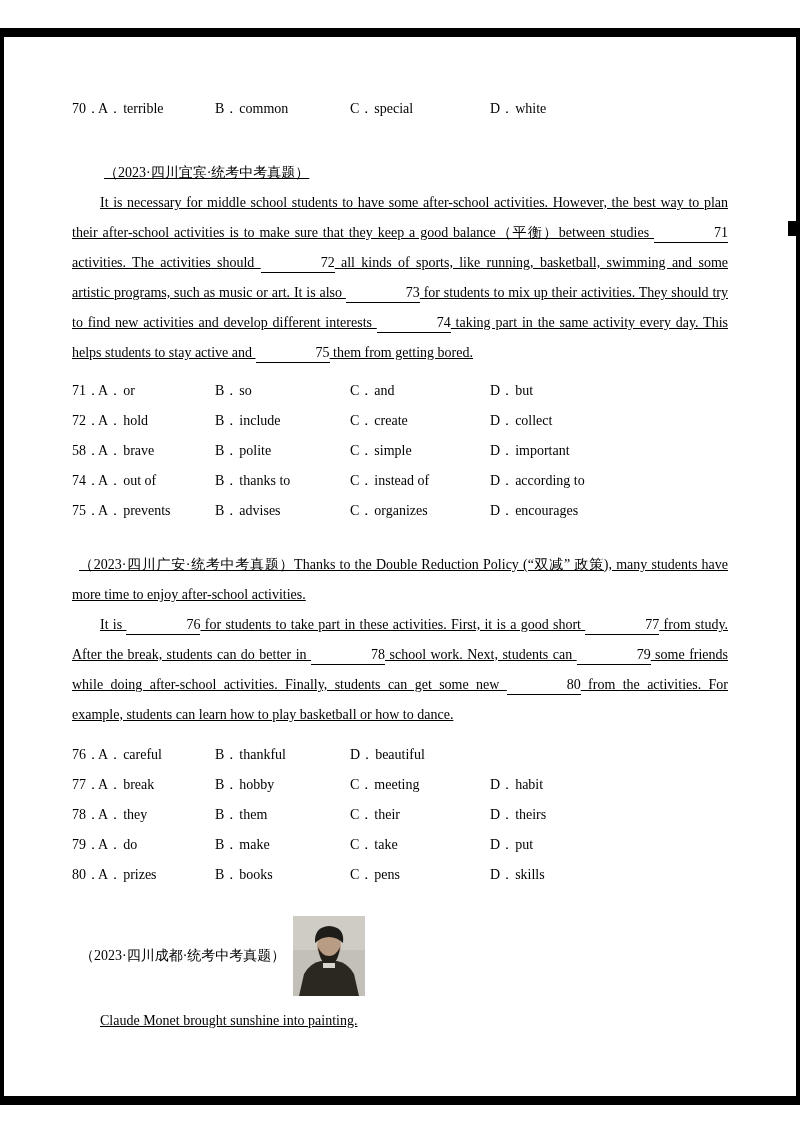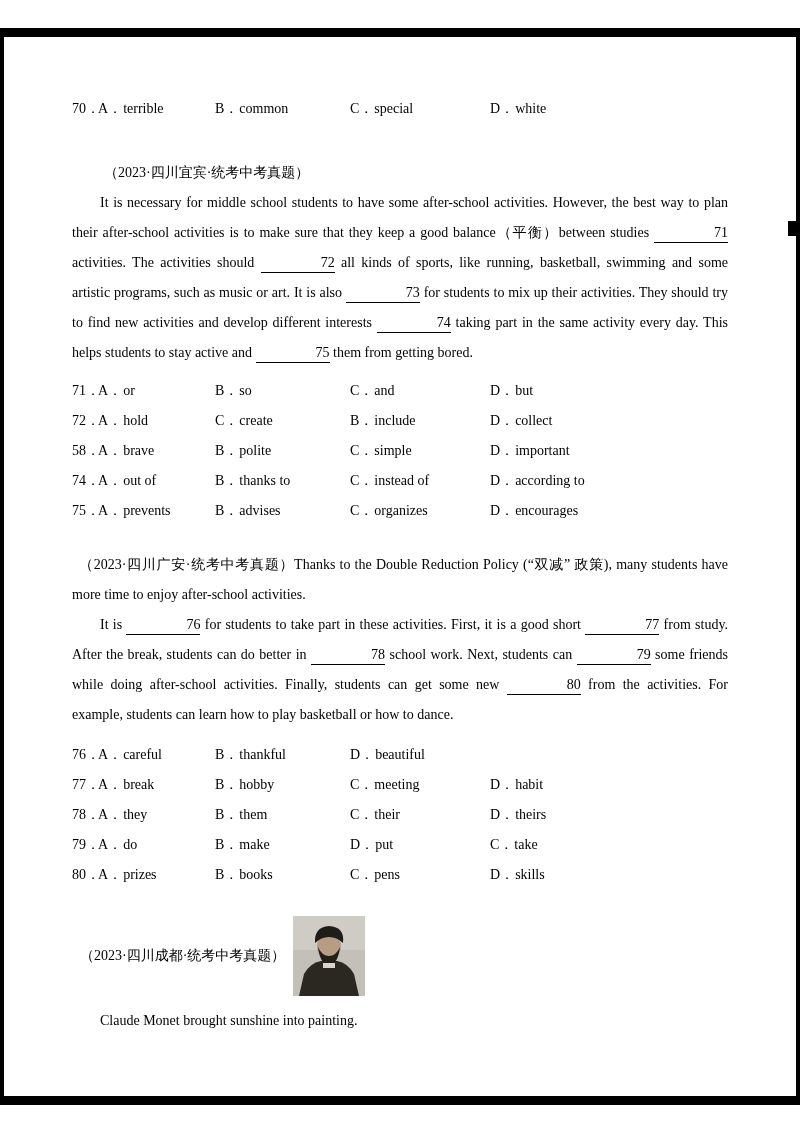--- a/index.html
+++ b/index.html
@@ -22,20 +22,21 @@
   .content {
     position:absolute;
     left:72px; top:94px;
     width:656px;
     font-size:14px;
     line-height:30px;
   }
   .para {
     text-align:justify;
     line-height:30px;
+    text-decoration:underline;
   }
   .passage { text-indent:28px; }
   .source-header { text-indent:32px; line-height:22px; margin-top:38px; }
   .source-para   { text-indent:7px; margin-top:24px; }
   .passage2 { margin-top:0; }
   .passage1 { margin-top:4px; }
 
   .blank {
     display:inline-block;
     min-width:74px;
@@ -94,22 +95,22 @@
 
   <div class="q-list">
       <div class="q-row">
         <div class="q-cell"><span class="q-num">71．</span><span class="opt-label">A．</span><span>or</span></div>
         <div class="q-cell"><span class="opt-label">B．</span><span>so</span></div>
         <div class="q-cell"><span class="opt-label">C．</span><span>and</span></div>
         <div class="q-cell"><span class="opt-label">D．</span><span>but</span></div>
       </div>
       <div class="q-row">
         <div class="q-cell"><span class="q-num">72．</span><span class="opt-label">A．</span><span>hold</span></div>
+        <div class="q-cell"><span class="opt-label">B．</span><span>include</span></div>
         <div class="q-cell"><span class="opt-label">C．</span><span>create</span></div>
-        <div class="q-cell"><span class="opt-label">B．</span><span>include</span></div>
         <div class="q-cell"><span class="opt-label">D．</span><span>collect</span></div>
       </div>
       <div class="q-row">
         <div class="q-cell"><span class="q-num">58．</span><span class="opt-label">A．</span><span>brave</span></div>
         <div class="q-cell"><span class="opt-label">B．</span><span>polite</span></div>
         <div class="q-cell"><span class="opt-label">C．</span><span>simple</span></div>
         <div class="q-cell"><span class="opt-label">D．</span><span>important</span></div>
       </div>
       <div class="q-row">
         <div class="q-cell"><span class="q-num">74．</span><span class="opt-label">A．</span><span>out of</span></div>
@@ -143,22 +144,22 @@
       </div>
       <div class="q-row">
         <div class="q-cell"><span class="q-num">78．</span><span class="opt-label">A．</span><span>they</span></div>
         <div class="q-cell"><span class="opt-label">B．</span><span>them</span></div>
         <div class="q-cell"><span class="opt-label">C．</span><span>their</span></div>
         <div class="q-cell"><span class="opt-label">D．</span><span>theirs</span></div>
       </div>
       <div class="q-row">
         <div class="q-cell"><span class="q-num">79．</span><span class="opt-label">A．</span><span>do</span></div>
         <div class="q-cell"><span class="opt-label">B．</span><span>make</span></div>
+        <div class="q-cell"><span class="opt-label">C．</span><span>take</span></div>
         <div class="q-cell"><span class="opt-label">D．</span><span>put</span></div>
-        <div class="q-cell"><span class="opt-label">C．</span><span>take</span></div>
       </div>
       <div class="q-row">
         <div class="q-cell"><span class="q-num">80．</span><span class="opt-label">A．</span><span>prizes</span></div>
         <div class="q-cell"><span class="opt-label">B．</span><span>books</span></div>
         <div class="q-cell"><span class="opt-label">C．</span><span>pens</span></div>
         <div class="q-cell"><span class="opt-label">D．</span><span>skills</span></div>
       </div>
     </div>
 
   <div class="sec3-row">

